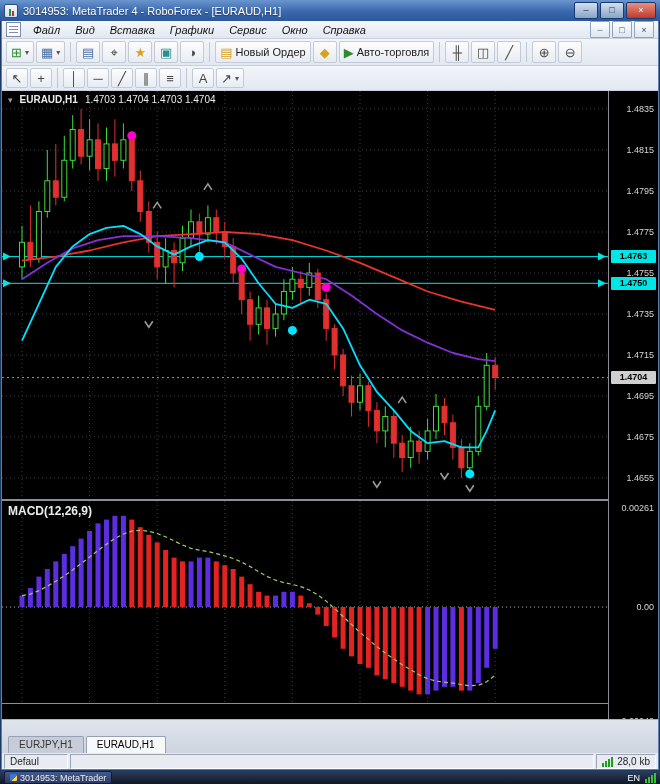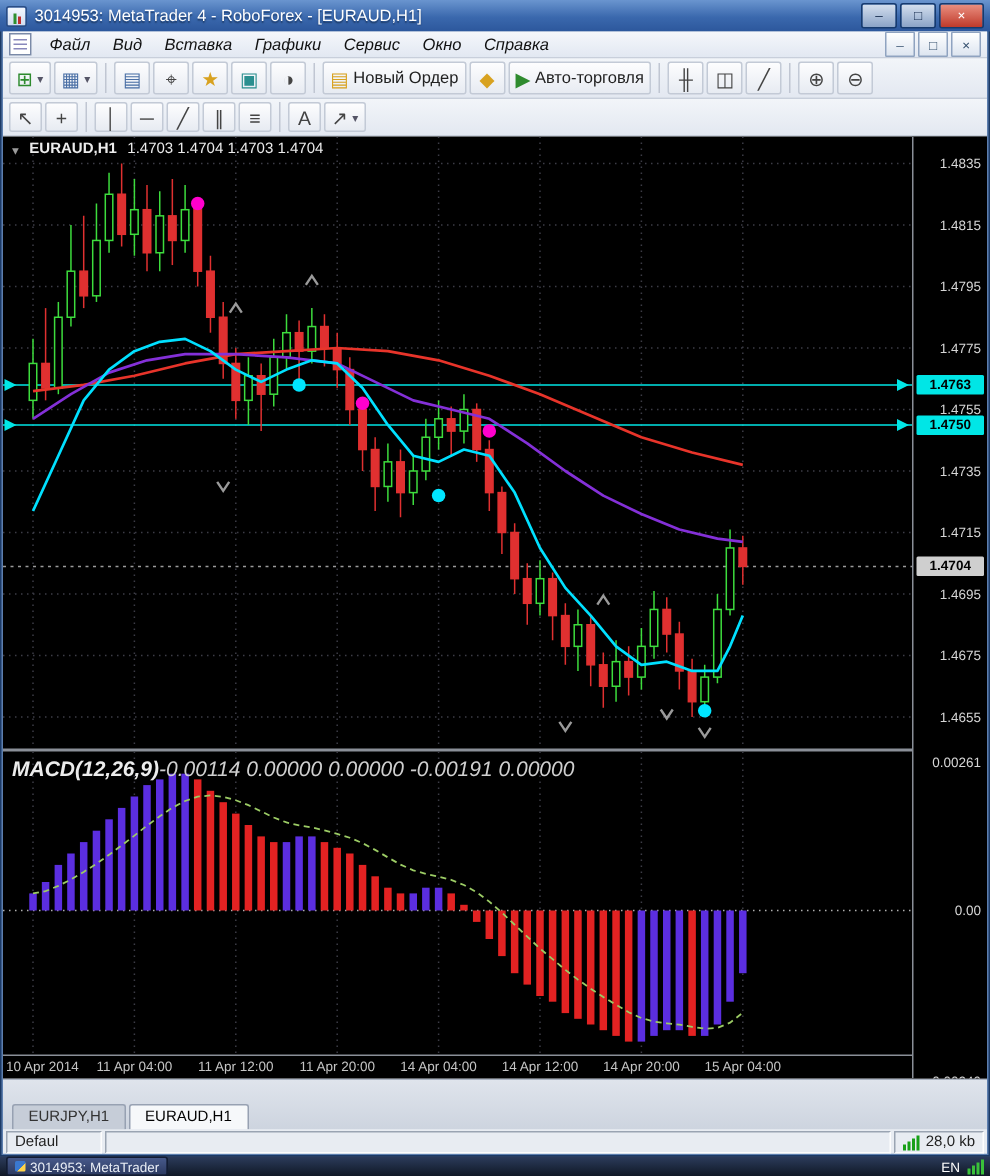--- a/index.html
+++ b/index.html
@@ -45,21 +45,21 @@
     background:linear-gradient(#f8fafc,#e2e7ef);border:1px solid #bfc7d4;display:flex;align-items:center;justify-content:center;margin-left:1px;}
   .tf.active{background:#c9d2e0;border-color:#8f99ab;box-shadow:inset 1px 1px 3px rgba(0,0,0,.3);}
   .tfgroup{display:flex;margin-left:14px;}
   
   .chart-region{position:relative;width:656px;height:628px;background:#000;overflow:hidden;flex:none;}
   #main-svg{position:absolute;left:0;top:0;}
   #macd-svg{position:absolute;left:0;top:410px;}
   .hsep{position:absolute;left:0;width:656px;background:#8a8f98;}
   .chart-label{position:absolute;left:6px;top:3px;font-size:10px;color:#ececec;display:flex;gap:7px;align-items:center;}
   .occ-arrow{color:#9a9a9a;font-size:9px;}
-  .macd-label{position:absolute;left:6px;top:413px;font-size:14px;color:#ececec;display:flex;gap:0;font-style:italic;}
+  .macd-label{position:absolute;left:6px;top:413px;font-size:12px;color:#ececec;display:flex;gap:6px;}
   .macd-label .vals{color:#cfcfcf;}
   #time-strip{position:absolute;left:0;top:613px;width:606px;height:15px;}
   .tlabel{position:absolute;top:2px;font-size:9px;color:#c4c4c4;white-space:nowrap;}
   #axis-col{position:absolute;left:606px;top:0;width:50px;height:628px;border-left:1px solid #8a8f98;box-sizing:border-box;background:#000;}
   .tick{position:absolute;right:4px;color:#d6d6d6;font-size:9px;line-height:10px;}
   .ptag{position:absolute;left:2px;right:2px;text-align:center;font-size:9px;line-height:13px;height:13px;color:#000;border-radius:1px;font-weight:bold;}
   
   .tabsbar{height:21px;background:linear-gradient(#dfe4ec,#cdd4df);display:flex;align-items:flex-end;
     padding:12px 6px 0;gap:2px;border-top:1px solid #aab3c2;flex:none;}
   .tab{font-size:10px;padding:2px 10px 3px;background:#c6cdd8;border:1px solid #97a1b2;border-bottom:none;
@@ -467,33 +467,22 @@
             <rect x="473.8" y="106" width="5" height="76" fill="#5b2ee0"></rect>
             <rect x="482.2" y="106" width="5" height="60.80000000000001" fill="#5b2ee0"></rect>
             <rect x="490.7" y="106" width="5" height="41.80000000000001" fill="#5b2ee0"></rect>
           </g>
           <g>
             <polyline points="20,94.6 28.4,93.1 36.9,89.6 45.3,85.3 53.8,80.3 62.3,74.8 70.7,68.9 79.1,62.6 87.6,56.1 96,49.4 104.5,43.2 112.9,37.5 121.4,33.0 129.8,30.1 138.3,29.3 146.8,30.2 155.2,32.5 163.6,35.8 172.1,39.9 180.5,44.0 189,47.3 197.4,49.2 205.9,50.6 214.3,52.6 222.8,54.9 231.2,57.5 239.7,61.1 248.1,65.6 256.6,70.6 265,75.4 273.5,79.2 281.9,81.6 290.4,83.4 298.8,85.6 307.3,89.0 315.8,93.9 324.2,100.1 332.6,107.4 341.1,115.5 349.5,123.4 358,131.4 366.4,138.4 374.9,145.6 383.3,152.1 391.8,158.1 400.2,163.7 408.7,168.8 417.1,173.8 425.6,177.7 434,180.1 442.5,181.2 450.9,182.1 459.4,183.6 467.8,184.8 476.3,184.3 484.7,180.8 493.2,174.2" fill="none" stroke="#9ccc65" stroke-width="1.2" stroke-dasharray="4,3"></polyline>
           </g>
         </svg>
       <div class="macd-label">
         <b>MACD(12,26,9)</b>
-        <span class="vals">-0.00114 0.00000 0.00000 -0.00191 0.00000</span>
       </div>
       <div class="hsep" style="top:612px;height:1px;"></div>
-      <div id="time-strip">
-          <div class="tlabel" style="left: 2px;">10 Apr 2014</div>
-          <div class="tlabel" style="left: 54.6px; width: 66px; text-align: center;">11 Apr 04:00</div>
-          <div class="tlabel" style="left: 122.2px; width: 66px; text-align: center;">11 Apr 12:00</div>
-          <div class="tlabel" style="left: 189.8px; width: 66px; text-align: center;">11 Apr 20:00</div>
-          <div class="tlabel" style="left: 257.4px; width: 66px; text-align: center;">14 Apr 04:00</div>
-          <div class="tlabel" style="left: 325px; width: 66px; text-align: center;">14 Apr 12:00</div>
-          <div class="tlabel" style="left: 392.6px; width: 66px; text-align: center;">14 Apr 20:00</div>
-          <div class="tlabel" style="left: 460.2px; width: 66px; text-align: center;">15 Apr 04:00</div>
-        </div>
       <div id="axis-col">
           <div class="tick" style="top: 13px;">1.4835</div>
           <div class="tick" style="top: 54px;">1.4815</div>
           <div class="tick" style="top: 95px;">1.4795</div>
           <div class="tick" style="top: 136px;">1.4775</div>
           <div class="tick" style="top: 177px;">1.4755</div>
           <div class="tick" style="top: 218px;">1.4735</div>
           <div class="tick" style="top: 259px;">1.4715</div>
           <div class="tick" style="top: 300px;">1.4695</div>
           <div class="tick" style="top: 341px;">1.4675</div>

